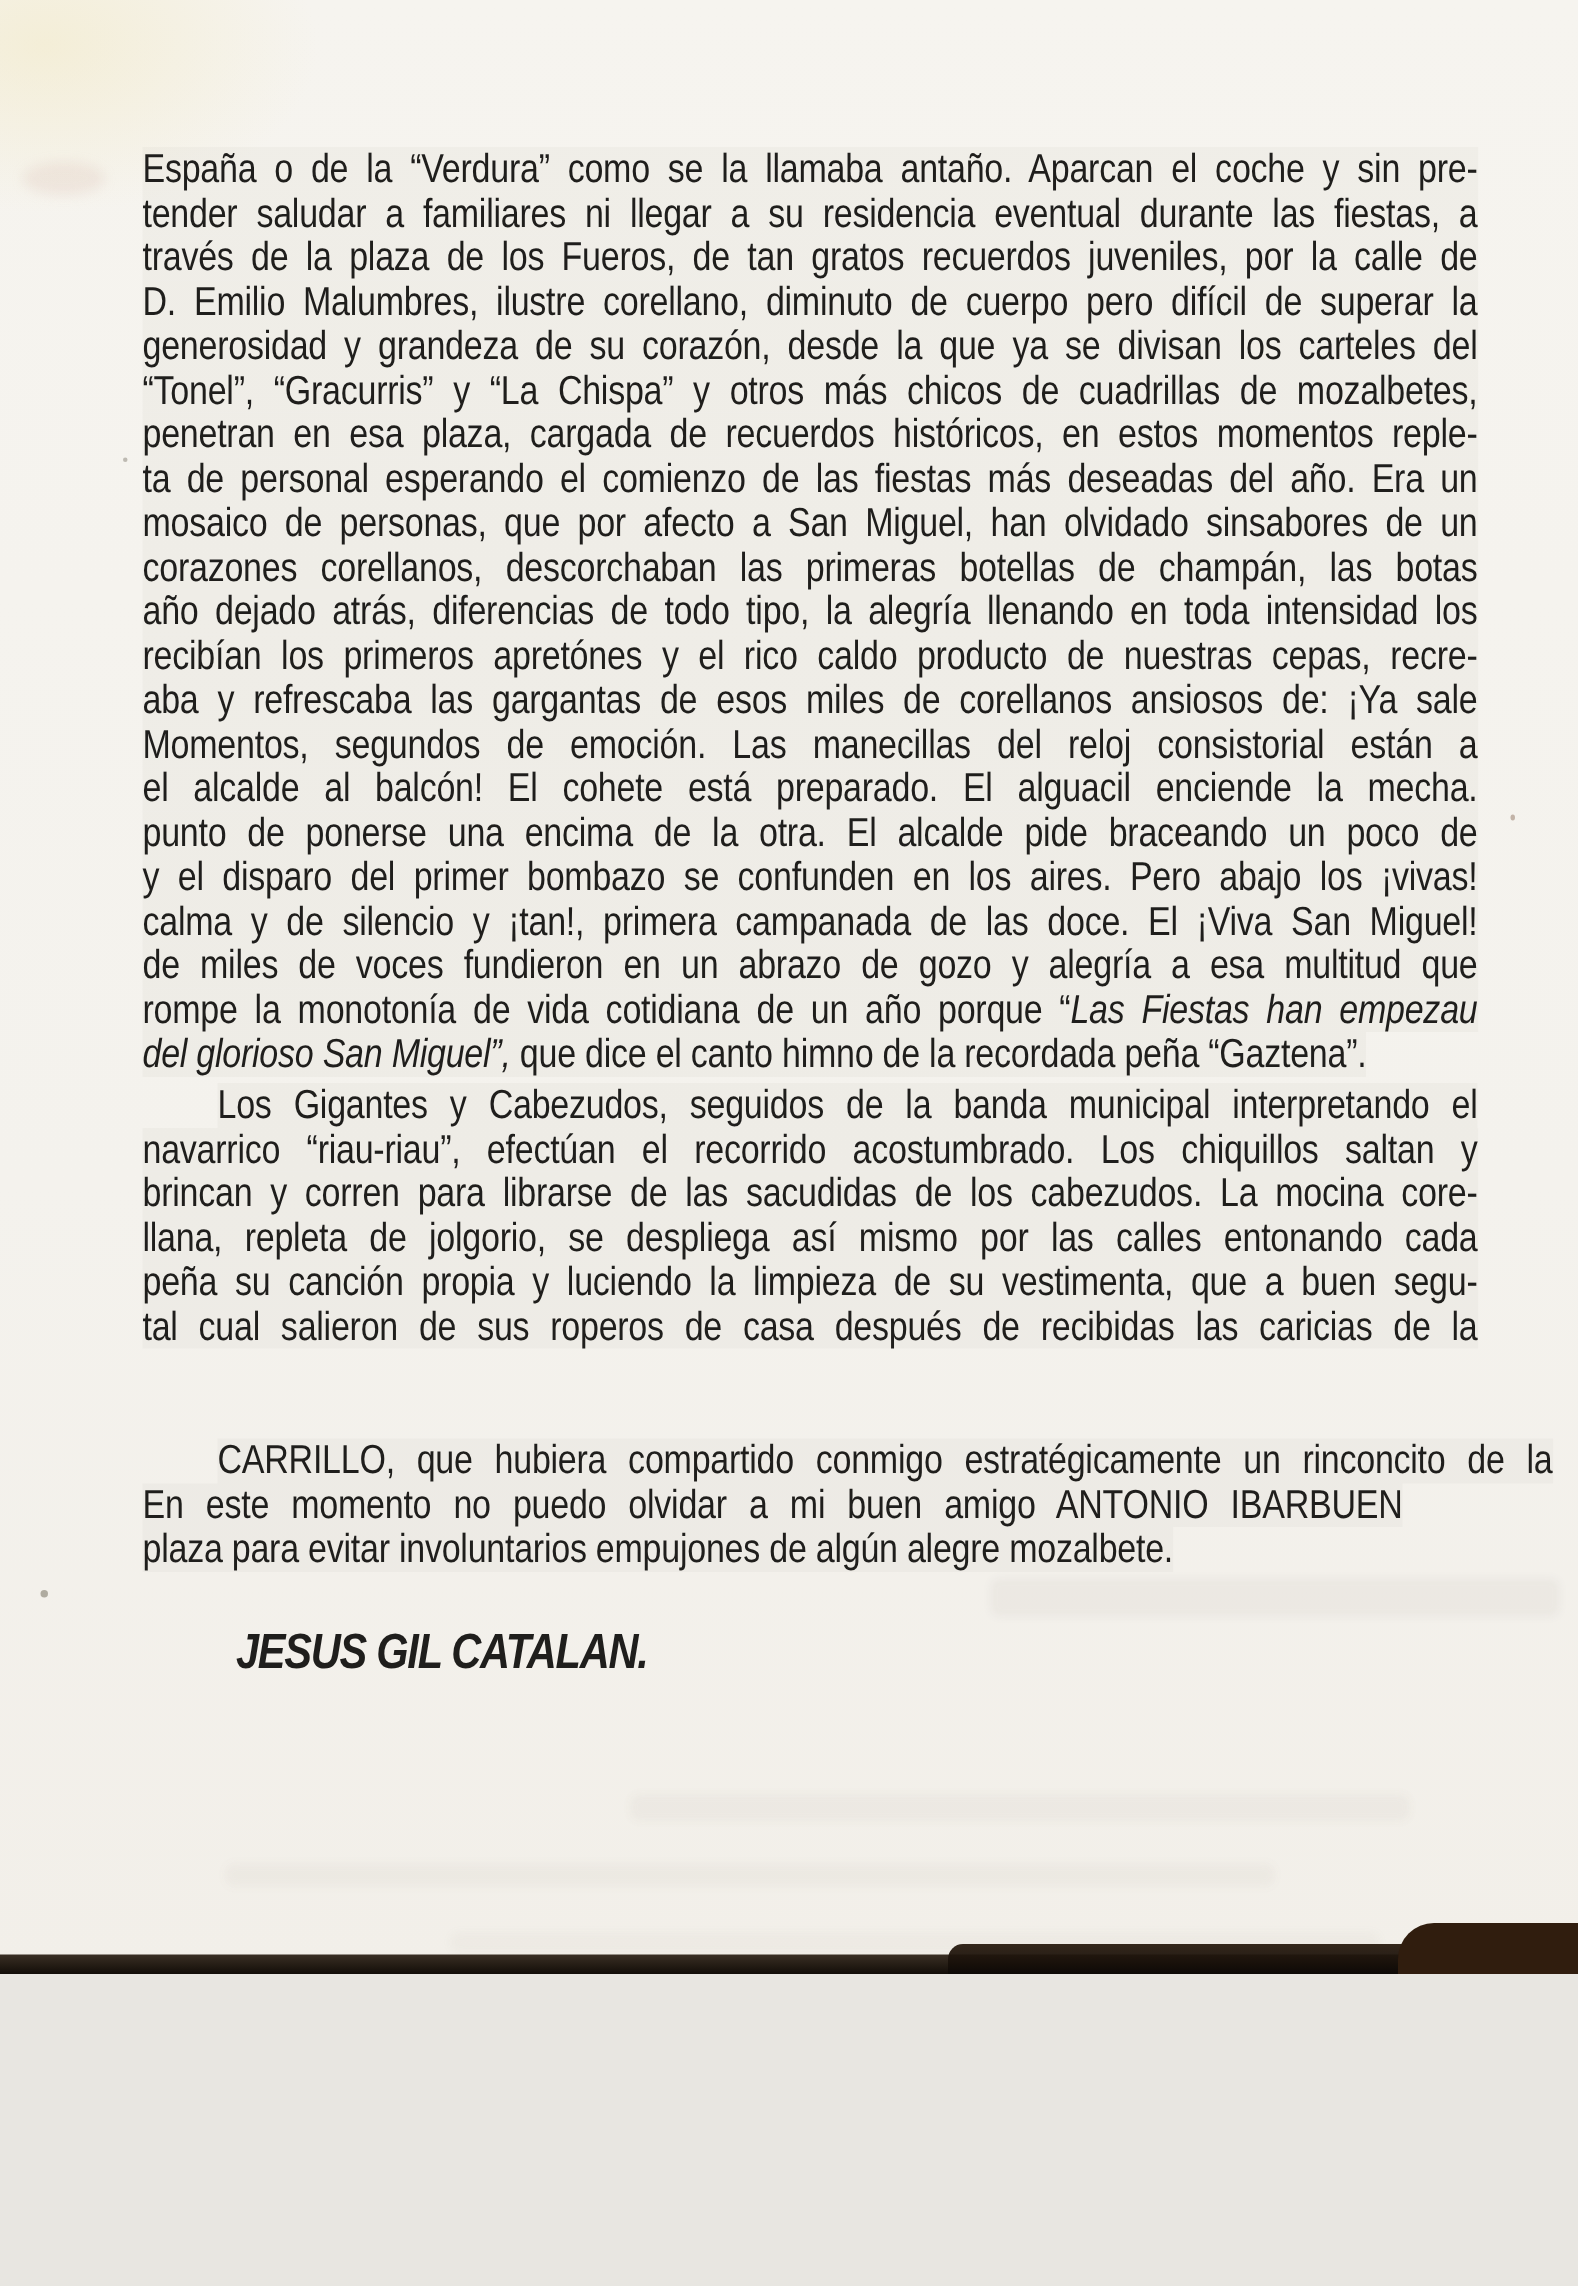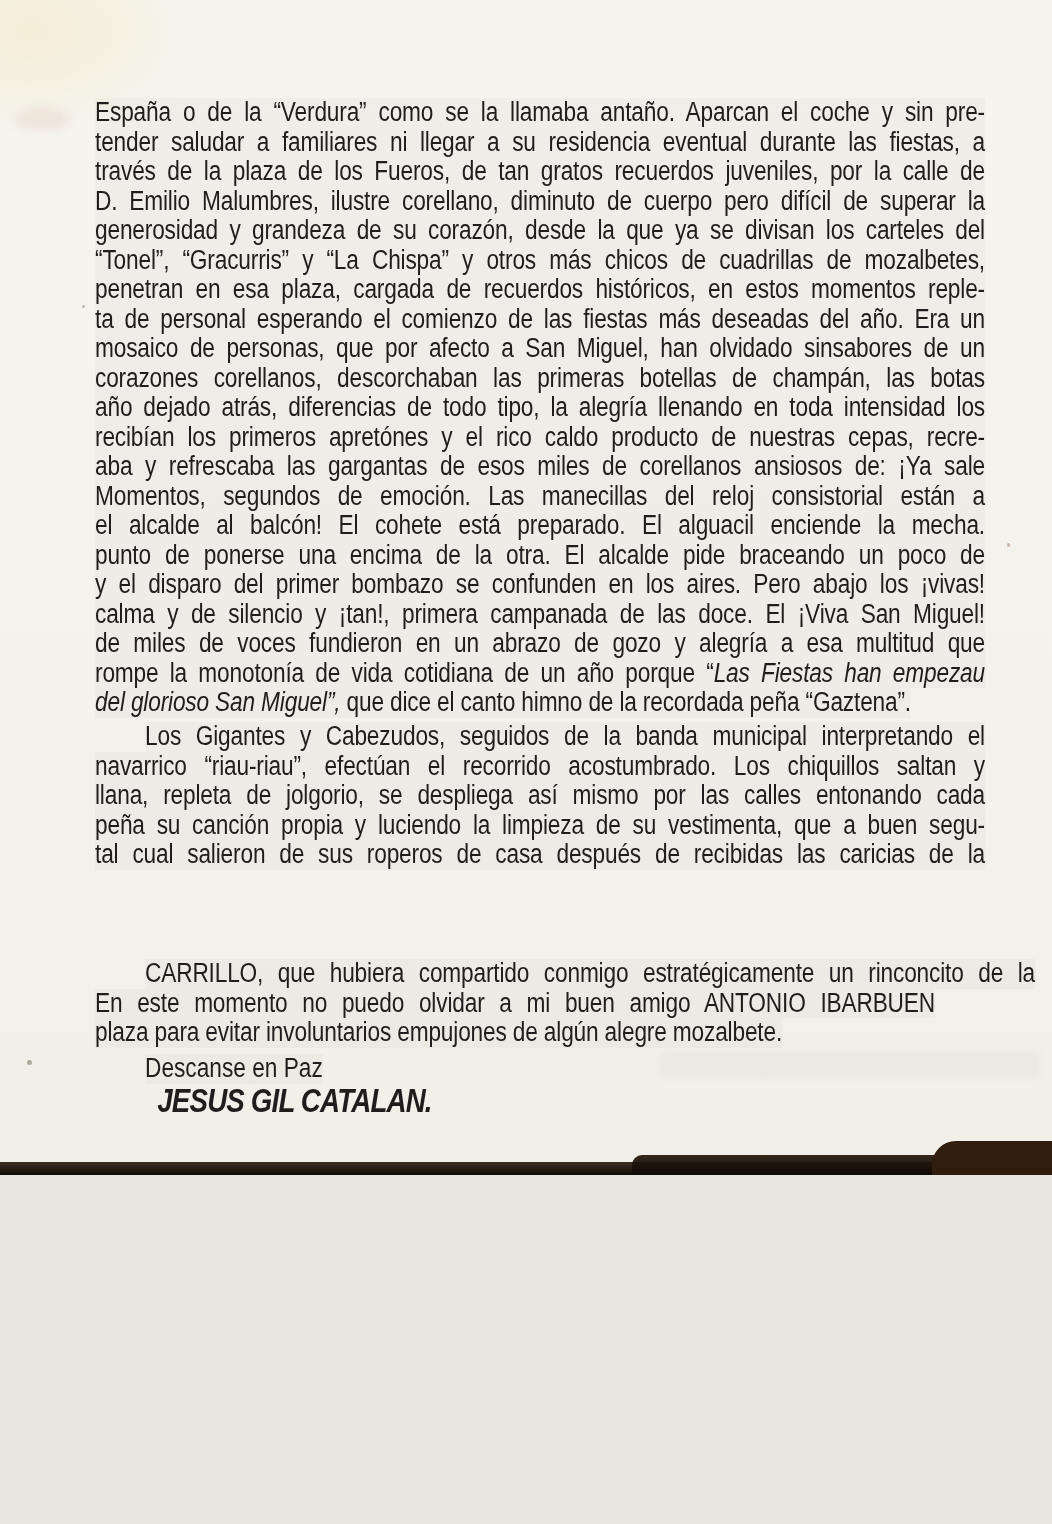--- a/index.html
+++ b/index.html
@@ -1,17 +1,17 @@
 <!DOCTYPE html>
 <html><head>
 <meta charset="utf-8">
 <style>
   html,body{margin:0;padding:0;}
   body{width:1052px;height:1524px;overflow:hidden;background:#e8e6e1;}
-  .page{position:relative;width:1052px;height:1175px;overflow:hidden;
+  .page{position:relative;width:1052px;height:1316px;overflow:hidden;
         background:
           radial-gradient(ellipse 260px 160px at 30px 30px, rgba(242,233,196,.55), rgba(242,233,196,0) 70%),
           linear-gradient(180deg,#f6f4ef 0%,#f4f2ed 60%,#f2efe9 100%);
         font-family:"Liberation Sans","DejaVu Sans",sans-serif;color:#1f1e1c;}
   .textblock{position:absolute;left:95px;width:890px;}
   .para{position:absolute;left:0;width:890px;}
   .line{height:29.5px;line-height:29.5px;white-space:nowrap;font-size:27px;letter-spacing:-0.2px;}
   .para.ind .line:first-child{padding-left:50px;}
   .ls{display:inline-block;white-space:nowrap;transform:scaleX(0.84);transform-origin:0 50%;
       background:rgba(135,128,118,0.05);}
@@ -74,34 +74,32 @@
         <div class="line"><span class="ls" style="word-spacing: 9.32425px;"><span>punto de ponerse una encima de la otra. El alcalde pide braceando un poco de</span></span></div>
         <div class="line"><span class="ls" style="word-spacing: 7.37112px;"><span>y el disparo del primer bombazo se confunden en los aires. Pero abajo los ¡vivas!</span></span></div>
         <div class="line"><span class="ls" style="word-spacing: 7.60996px;"><span>calma y de silencio y ¡tan!, primera campanada de las doce. El ¡Viva San Miguel!</span></span></div>
         <div class="line"><span class="ls" style="word-spacing: 8.72034px;"><span>de miles de voces fundieron en un abrazo de gozo y alegría a esa multitud que</span></span></div>
         <div class="line"><span class="ls" style="word-spacing: 6.14967px;"><span>rompe la monotonía de vida cotidiana de un año porque “</span><span class="it">Las Fiestas han empezau</span></span></div>
         <div class="line"><span class="ls"><span class="it">del glorioso San Miguel”,</span><span> que dice el canto himno de la recordada peña “Gaztena”.</span></span></div>
       </div>
       <div class="para ind" style="top: 722px;">
         <div class="line"><span class="ls" style="word-spacing: 10.2px;"><span>Los Gigantes y Cabezudos, seguidos de la banda municipal interpretando el</span></span></div>
         <div class="line"><span class="ls" style="word-spacing: 13.6624px;"><span>navarrico “riau-riau”, efectúan el recorrido acostumbrado. Los chiquillos saltan y</span></span></div>
+        <div class="line"><span class="ls" style="word-spacing: 6.89967px;"><span>brincan y corren para librarse de las sacudidas de los cabezudos. La mocina core-</span></span></div>
         <div class="line"><span class="ls" style="word-spacing: 10.4538px;"><span>llana, repleta de jolgorio, se despliega así mismo por las calles entonando cada</span></span></div>
         <div class="line"><span class="ls" style="word-spacing: 6.8142px;"><span>peña su canción propia y luciendo la limpieza de su vestimenta, que a buen segu-</span></span></div>
         <div class="line"><span class="ls" style="word-spacing: 9.28519px;"><span>tal cual salieron de sus roperos de casa después de recibidas las caricias de la</span></span></div>
       </div>
       <div class="para ind" style="top: 959px;">
         <div class="line"><span class="ls" style="word-spacing: 10.0426px;"><span>CARRILLO, que hubiera compartido conmigo estratégicamente un rinconcito de la</span></span></div>
         <div class="line"><span class="ls" style="word-spacing: 10.277px;"><span>En este momento no puedo olvidar a mi buen amigo ANTONIO IBARBUEN</span></span></div>
         <div class="line"><span class="ls"><span>plaza para evitar involuntarios empujones de algún alegre mozalbete.</span></span></div>
       </div>
     </div>
 
-  <div class="closing">
-    <span class="ls">Descanse en Paz</span>
-  </div>
 
   <div class="signature">
     <span class="ls">JESUS GIL CATALAN.</span>
   </div>
 
   <div class="watermark">APHC</div>
 
   <div class="art smudge-pink"></div>
   <div class="art speck1"></div>
   <div class="art speck2"></div>

